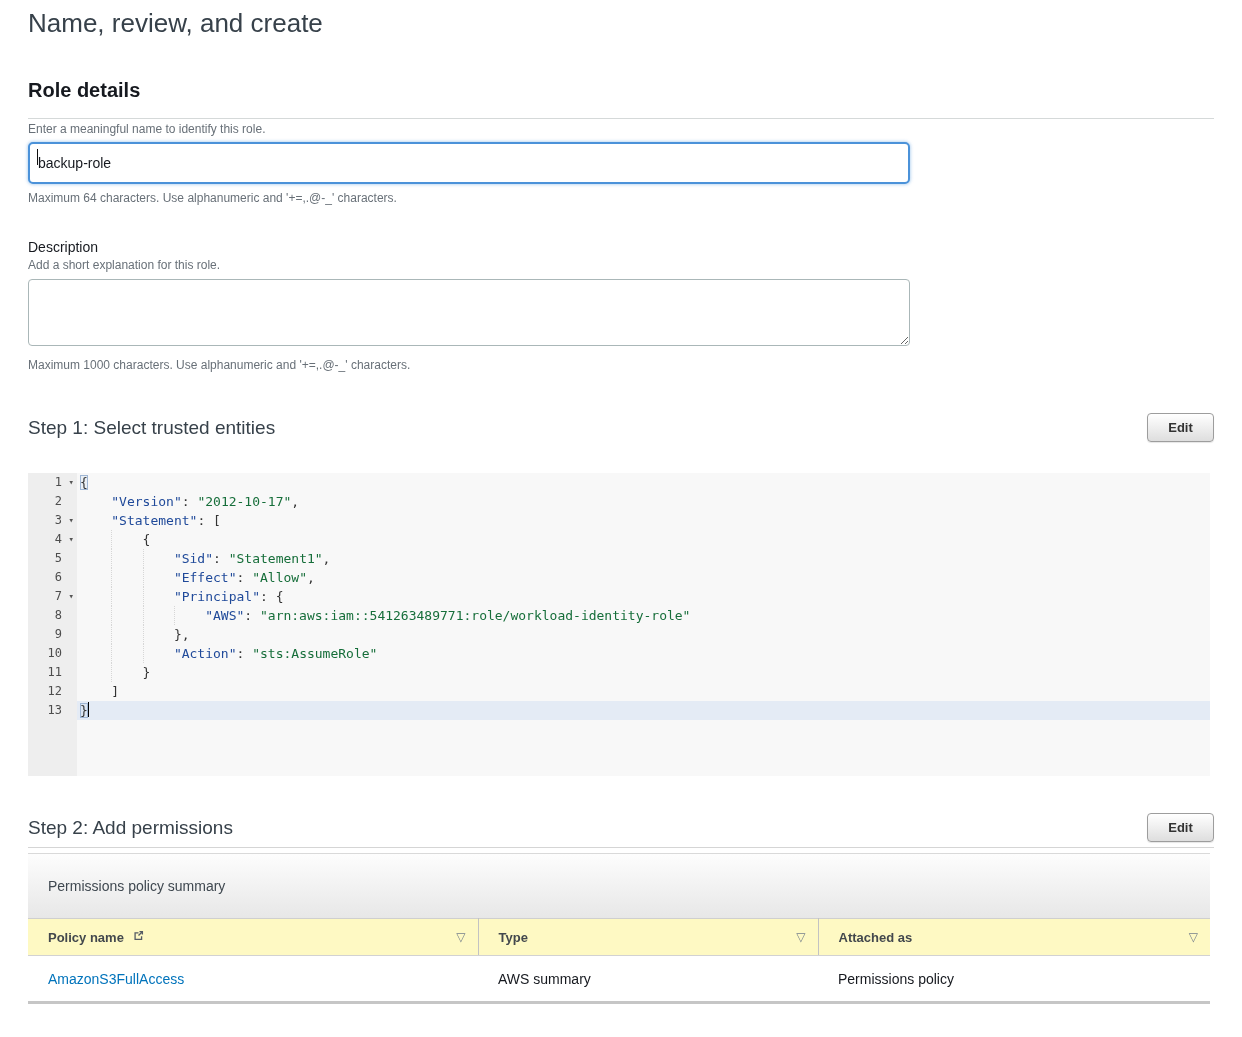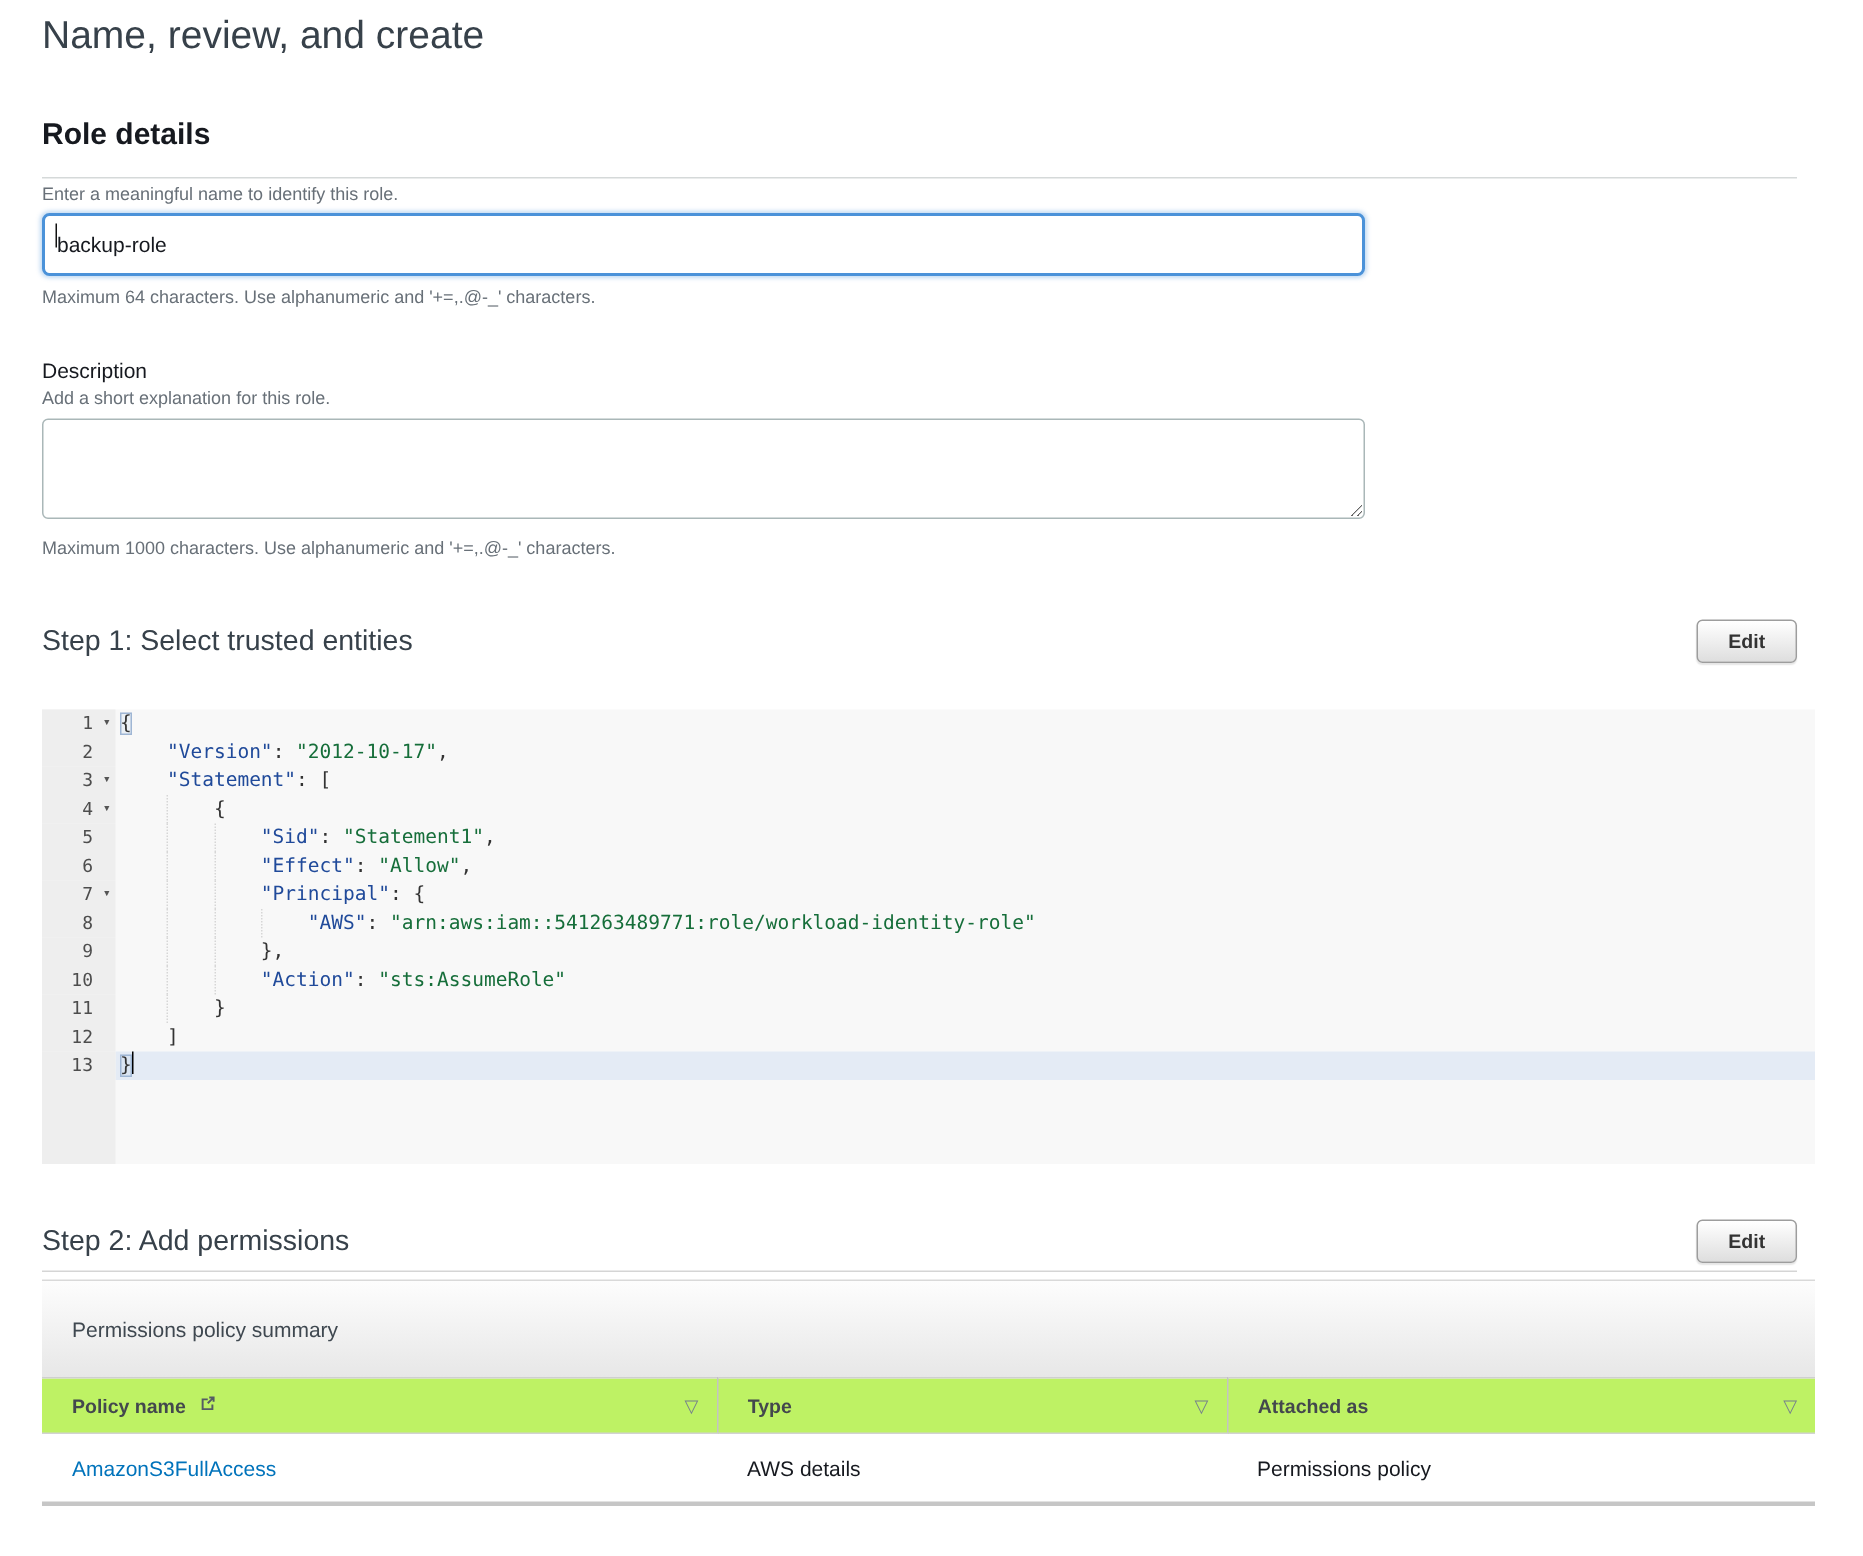--- a/index.html
+++ b/index.html
@@ -2,21 +2,21 @@
 <html><head>
 <meta charset="utf-8">
 <style>
   * { box-sizing: border-box; }
   html, body { margin: 0; padding: 0; background: #ffffff; }
   body {
     width: 1242px; height: 1037px; overflow: hidden;
     font-family: "Liberation Sans", sans-serif;
     color: #333;
   }
-  .page { padding: 8px 44px 0 28px; }
+  .page { padding: 8px 28px 0 28px; }
 
   .page-title {
     font-size: 26px; font-weight: 400; color: #37414a;
     margin: 0; line-height: 30px;
   }
 
   .section-heading {
     font-size: 20px; font-weight: 700; color: #16191f;
     margin: 43px 0 0 0; line-height: 18px;
   }
@@ -91,21 +91,21 @@
     height: 65px; display: flex; align-items: center; padding-left: 20px;
     background: linear-gradient(to bottom, #fdfdfd, #e7e7e7);
     border-top: 1px solid #d9d9d9;
     font-size: 14px; color: #3f4850;
   }
   table.policy-table {
     width: 1182px; border-collapse: collapse; table-layout: fixed;
     border-bottom: 3px solid #c6c6c6;
   }
   .policy-table th {
-    background: #bef264; height: 37px; padding: 0 12px 0 20px;
+    background: #fef9c3; height: 37px; padding: 0 12px 0 20px;
     border-top: 1px solid #cfcfcf; border-bottom: 1px solid #d2d2d2;
     font-size: 13px; font-weight: 700; color: #43484d; text-align: left;
   }
   .policy-table th.divided { border-right: 1px solid #c3c3c3; }
   .th-inner { display: flex; align-items: center; }
   .th-label { margin-right: 6px; }
   .ext-icon { margin-left: 2px; display: inline-block; }
   .th-spacer { flex: 1 1 auto; }
   .filter-tri { font-size: 12px; color: #76808c; font-family: "DejaVu Sans", sans-serif; }
   .policy-table td {
@@ -243,20 +243,20 @@
               <span class="th-spacer"></span>
               <span class="filter-tri">▽</span>
             </div>
           </th>
         </tr>
       </thead>
       <tbody>
 
       <tr>
             <td><a class="policy-link" href="#">AmazonS3FullAccess</a></td>
-            <td>AWS details</td>
+            <td>AWS summary</td>
             <td>Permissions policy</td>
           </tr>
         </tbody>
     </table>
   </div>
 
 </div>
 
 </body></html>

